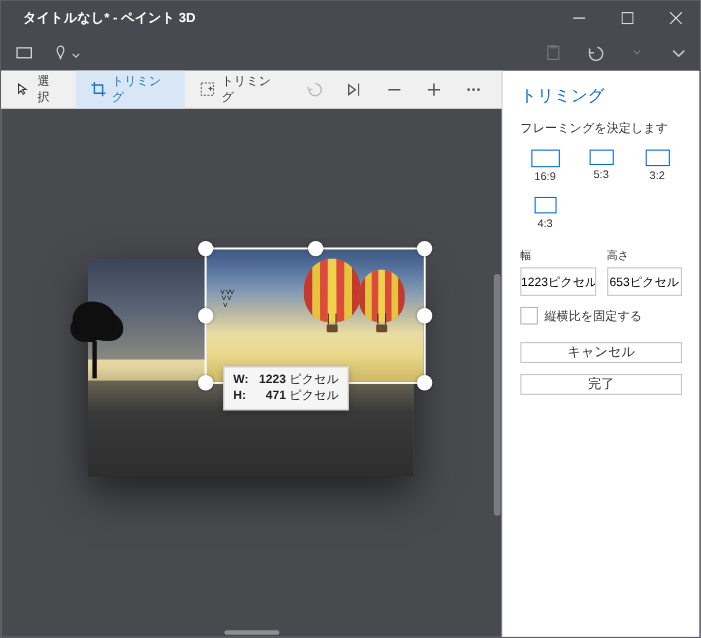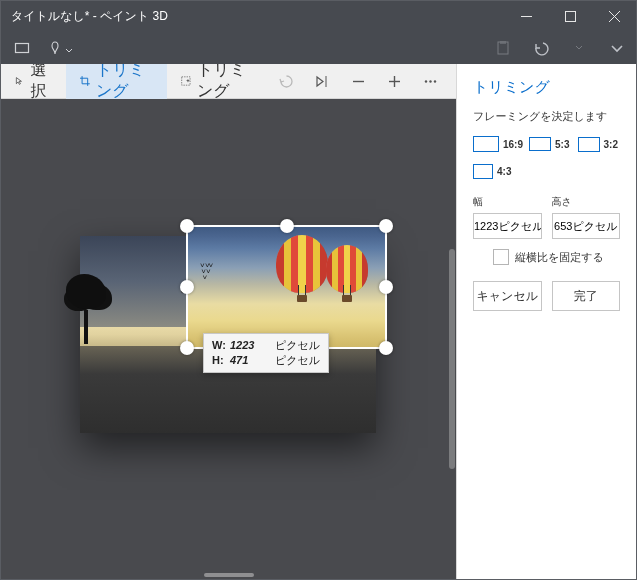--- a/index.html
+++ b/index.html
@@ -1,36 +1,36 @@
 <!DOCTYPE html>
 <html><head>
 <meta charset="utf-8">
 <style>
   * { box-sizing: border-box; margin: 0; padding: 0; font-family: "Segoe UI", "Yu Gothic UI", Meiryo, sans-serif; }
   body { width: 637px; height: 580px; background: #fff; overflow: hidden; }
   .window { width: 637px; height: 580px; background: #474a50; display: flex; flex-direction: column; border: 1px solid #5a5d63; }
 
   .titlebar { height: 30px; background: #474a50; display: flex; align-items: center; color: #fff; font-size: 12px; }
-  .titlebar .title { flex: 1; padding-left: 10px; }
+  .titlebar .title { flex: 1; padding-left: 20px; font-weight: bold; }
   .tb-btn { width: 44px; height: 30px; display: flex; align-items: center; justify-content: center; color: #e6e6e6; }
   .tb-btn svg { width: 11px; height: 11px; }
 
   .ribbon { height: 33px; background: #474a50; display: flex; align-items: center; padding: 0 8px; gap: 6px; }
   .ribbon .rb-left { display: flex; align-items: center; gap: 12px; }
   .ribbon .rb-left .rb-btn { width: 26px; height: 26px; display: flex; align-items: center; justify-content: center; color: #d0d2d6; }
   .ribbon .rb-btn svg { width: 16px; height: 16px; }
   .ribbon .spacer { flex: 1; }
   .ribbon .rb-right { display: flex; align-items: center; gap: 16px; }
   .ribbon .rb-right .rb-btn { width: 22px; height: 26px; display: flex; align-items: center; justify-content: center; color: #bfc2c8; }
   .rb-faded { opacity: 0.4; }
 
   .content { flex: 1; display: flex; overflow: hidden; }
 
   .left { flex: 1; display: flex; flex-direction: column; background: #f3f3f3; }
-  .toolbar { height: 35px; background: #f0f0f0; border-bottom: 1px solid #d5d5d5; display: flex; align-items: center; font-size: 16px; color: #333; justify-content: flex-end; }
+  .toolbar { height: 35px; background: #f0f0f0; border-bottom: 1px solid #d5d5d5; display: flex; align-items: center; font-size: 11px; color: #333; justify-content: flex-end; }
   .tool { height: 35px; padding: 0 14px; display: flex; align-items: center; gap: 6px; }
   .tool.active { background: #d8e6f5; color: #1a75c9; }
   .tool svg { width: 14px; height: 14px; }
   .tool-icon { height: 35px; width: 36px; display: flex; align-items: center; justify-content: center; color: #555; }
   .tool-icon svg { width: 15px; height: 15px; }
   .tool-sep { flex: 1; }
   .tool-right { display: flex; align-items: center; gap: 0; padding-right: 8px; }
 
   .canvas-wrap { flex: 1; background: #494a4e; position: relative; overflow: hidden; }
   .canvas-scroll { position: absolute; right: 0; top: 0; bottom: 0; width: 9px; }
@@ -69,39 +69,39 @@
 
   .handle { position:absolute; width:14px; height:14px; background:#fff; border-radius:50%; box-shadow: 0 0 3px rgba(0,0,0,0.4); }
   .h-nw{ left:-8px; top:-8px; } .h-n{ left:50%; margin-left:-7px; top:-8px; } .h-ne{ right:-8px; top:-8px; }
   .h-w{ left:-8px; top:50%; margin-top:-7px; } .h-e{ right:-8px; top:50%; margin-top:-7px; }
   .h-sw{ left:-8px; bottom:-8px; } .h-s{ left:50%; margin-left:-7px; bottom:-8px; } .h-se{ right:-8px; bottom:-8px; }
 
   .dim-cursor { position:absolute; left:-10px; top:54px; font-size:14px; color:#111; font-weight:bold; }
 
   .tooltip { position:absolute; left: 202px; top: 234px; background:#f5f5f5; border:1px solid #c8c8c8; padding:4px 8px; font-size:11px; color:#222; line-height:15px; box-shadow:0 2px 6px rgba(0,0,0,0.25); white-space: pre; }
   .tooltip .lab { display:inline-block; width:18px; font-weight:bold; }
-  .tooltip .val { display:inline-block; width:30px; text-align:left; font-weight:bold; margin-right:15px;font-style:italic; }
+  .tooltip .val { display:inline-block; width:30px; text-align:right; font-weight:bold; margin-right:3px; }
 
   .panel { width: 180px; background:#fff; border-left:1px solid #d8d8d8; display:flex; flex-direction:column; font-size:12px; color:#333; }
   .panel .pnl-title { color:#0a6ecc; font-size:15px; padding:14px 16px 8px; }
   .panel .pnl-sub { padding:4px 16px 8px; font-size:11px; color:#333; }
   .ratios { display:grid; grid-template-columns: repeat(3, 1fr); gap: 4px 6px; padding: 0 16px; }
-  .ratio { display:flex; flex-direction:row; align-items:center; gap:4px; padding:4px 0; font-size:10px; color:#333; cursor:pointer;font-weight:bold; }
+  .ratio { display:flex; flex-direction:column; align-items:center; gap:4px; padding:4px 0; font-size:10px; color:#333; cursor:pointer; }
   .ratio .box { width:26px; height:16px; border:1.5px solid #0a6ecc; background:#fff; }
   .ratio.r-53 .box{ width:22px; height:14px;} .ratio.r-32 .box{ width:22px; height:15px;}
   .ratio.r-43 .box{ width:20px; height:15px;} .ratio.r-11 .box{ width:16px; height:16px;} .ratio.r-916 .box{ width:11px; height:18px;}
   .custom-row { padding: 6px 16px 0; }
   .custom { width:46px; height:54px; border:1px solid #0a6ecc; display:flex; flex-direction:column; align-items:center; justify-content:center; gap:4px; color:#0a6ecc; font-size:10px; }
   .custom .box { width:20px; height:20px; border:2px dashed #0a6ecc; }
   .dim-row { display:flex; gap:10px; padding: 12px 16px 0; }
   .dim-col { flex:1; display:flex; flex-direction:column; gap:4px; font-size:10px; }
   .dim-col input { width:100%; height:26px; border:1px solid #c5c5c5; text-align:center; font-size:11px; }
-  .chk-row { display:flex; align-items:center; gap:6px; padding:10px 16px 0; font-size:11px;margin-left:20px; }
+  .chk-row { display:flex; align-items:center; gap:6px; padding:10px 16px 0; font-size:11px; }
   .chk-row .chk { width:16px; height:16px; border:1px solid #b5b5b5; background:#fff; }
-  .btn-row { display:flex; gap:10px; padding:16px 16px 0; }
+  .btn-row { display:flex; gap:10px; padding:16px 16px 0;flex-direction:column; }
   .btn-row .btn { flex:1; height:30px; border:1px solid #c5c5c5; background:#fff; font-size:12px; display:flex; align-items:center; justify-content:center; cursor:pointer; }
 </style>
 </head>
 <body>
 
 <div class="window">
 
   <div class="titlebar">
     <div class="title">タイトルなし* - ペイント 3D</div>
     <div class="tb-btn">

